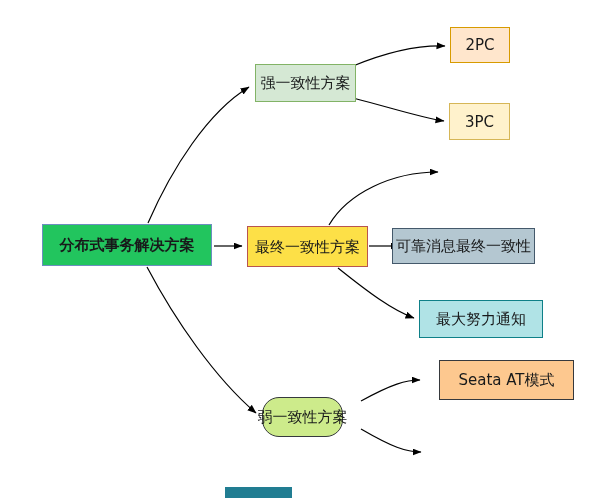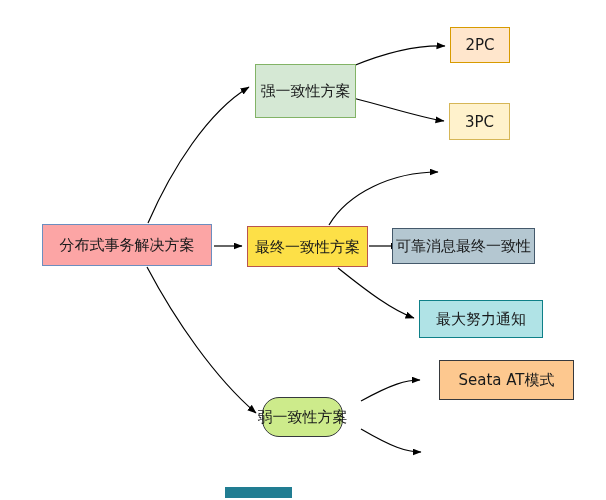--- a/index.html
+++ b/index.html
@@ -14,21 +14,21 @@
   .node {
     position:absolute;
     box-sizing:border-box;
     border:1px solid #666;
     display:flex; align-items:center; justify-content:center;
     font-size:15px; color:#18191a;
     text-align:center; white-space:nowrap;
     line-height:1.2;
   }
   .n-root     { left:42px;  top:224px; width:170px; height:42px; }
-  .n-strong   { left:255px; top:64px;  width:101px; height:54px; }
+  .n-strong   { left:255px; top:64px;  width:101px; height:38px; }
   .n-2pc      { left:450px; top:27px;  width:60px;  height:36px; }
   .n-3pc      { left:449px; top:103px; width:61px;  height:37px; }
   .n-tcc      { left:443px; top:152px; width:63px;  height:39px; }
   .n-eventual { left:247px; top:226px; width:121px; height:41px; }
   .n-reliable { left:392px; top:228px; width:143px; height:36px; }
   .n-notify   { left:419px; top:300px; width:124px; height:38px; }
   .n-weak     { left:262px; top:397px; width:81px;  height:40px;border-radius:17px; }
   .n-seata    { left:439px; top:360px; width:135px; height:40px; }
   .n-ebay     { left:426px; top:431px; width:134px; height:40px; }
   .watermark {
@@ -54,21 +54,21 @@
       <path marker-end="url(#arw)" d="M353,66 C392,50 420,45 445,46"></path>
       <path marker-end="url(#arw)" d="M353,98 C392,108 422,118 444,121"></path>
       <path marker-end="url(#arw)" d="M329,225 C348,193 392,172 438,172"></path>
       <path marker-end="url(#arw)" d="M369,246 L399,246"></path>
       <path marker-end="url(#arw)" d="M338,268 C368,292 392,310 414,318"></path>
       <path marker-end="url(#arw)" d="M361,401 C392,384 406,380 420,380"></path>
       <path marker-end="url(#arw)" d="M361,429 C392,447 406,452 421,452"></path>
     </g>
   </svg>
 
-  <div class="node n-root" style="background: #fca5a5; border-color: rgb(108, 142, 191);">分布式事务解决方案</div>
+  <div class="node n-root" style="background: #22c55e; border-color: rgb(108, 142, 191); font-weight: bold;">分布式事务解决方案</div>
   <div class="node n-strong" style="background: rgb(213, 232, 212); border-color: rgb(130, 179, 102);">强一致性方案</div>
   <div class="node n-2pc" style="background: rgb(255, 230, 204); border-color: rgb(215, 155, 0);">2PC</div>
   <div class="node n-3pc" style="background: rgb(255, 242, 204); border-color: rgb(214, 182, 86);">3PC</div>
   <div class="node n-eventual" style="background: #fde047; border-color: rgb(184, 84, 80);">最终一致性方案</div>
   <div class="node n-reliable" style="background: rgb(180, 199, 209); border-color: rgb(68, 89, 107);">可靠消息最终一致性</div>
   <div class="node n-notify" style="background: rgb(176, 227, 230); border-color: rgb(14, 128, 136);">最大努力通知</div>
   <div class="node n-weak" style="background: rgb(205, 235, 139); border-color: rgb(54, 57, 61);">弱一致性方案</div>
   <div class="node n-seata" style="background: rgb(253, 200, 143); border-color: rgb(54, 57, 61);">Seata AT模式</div>
 
   <div class="watermark" style="background: rgb(33, 125, 146);"></div>

